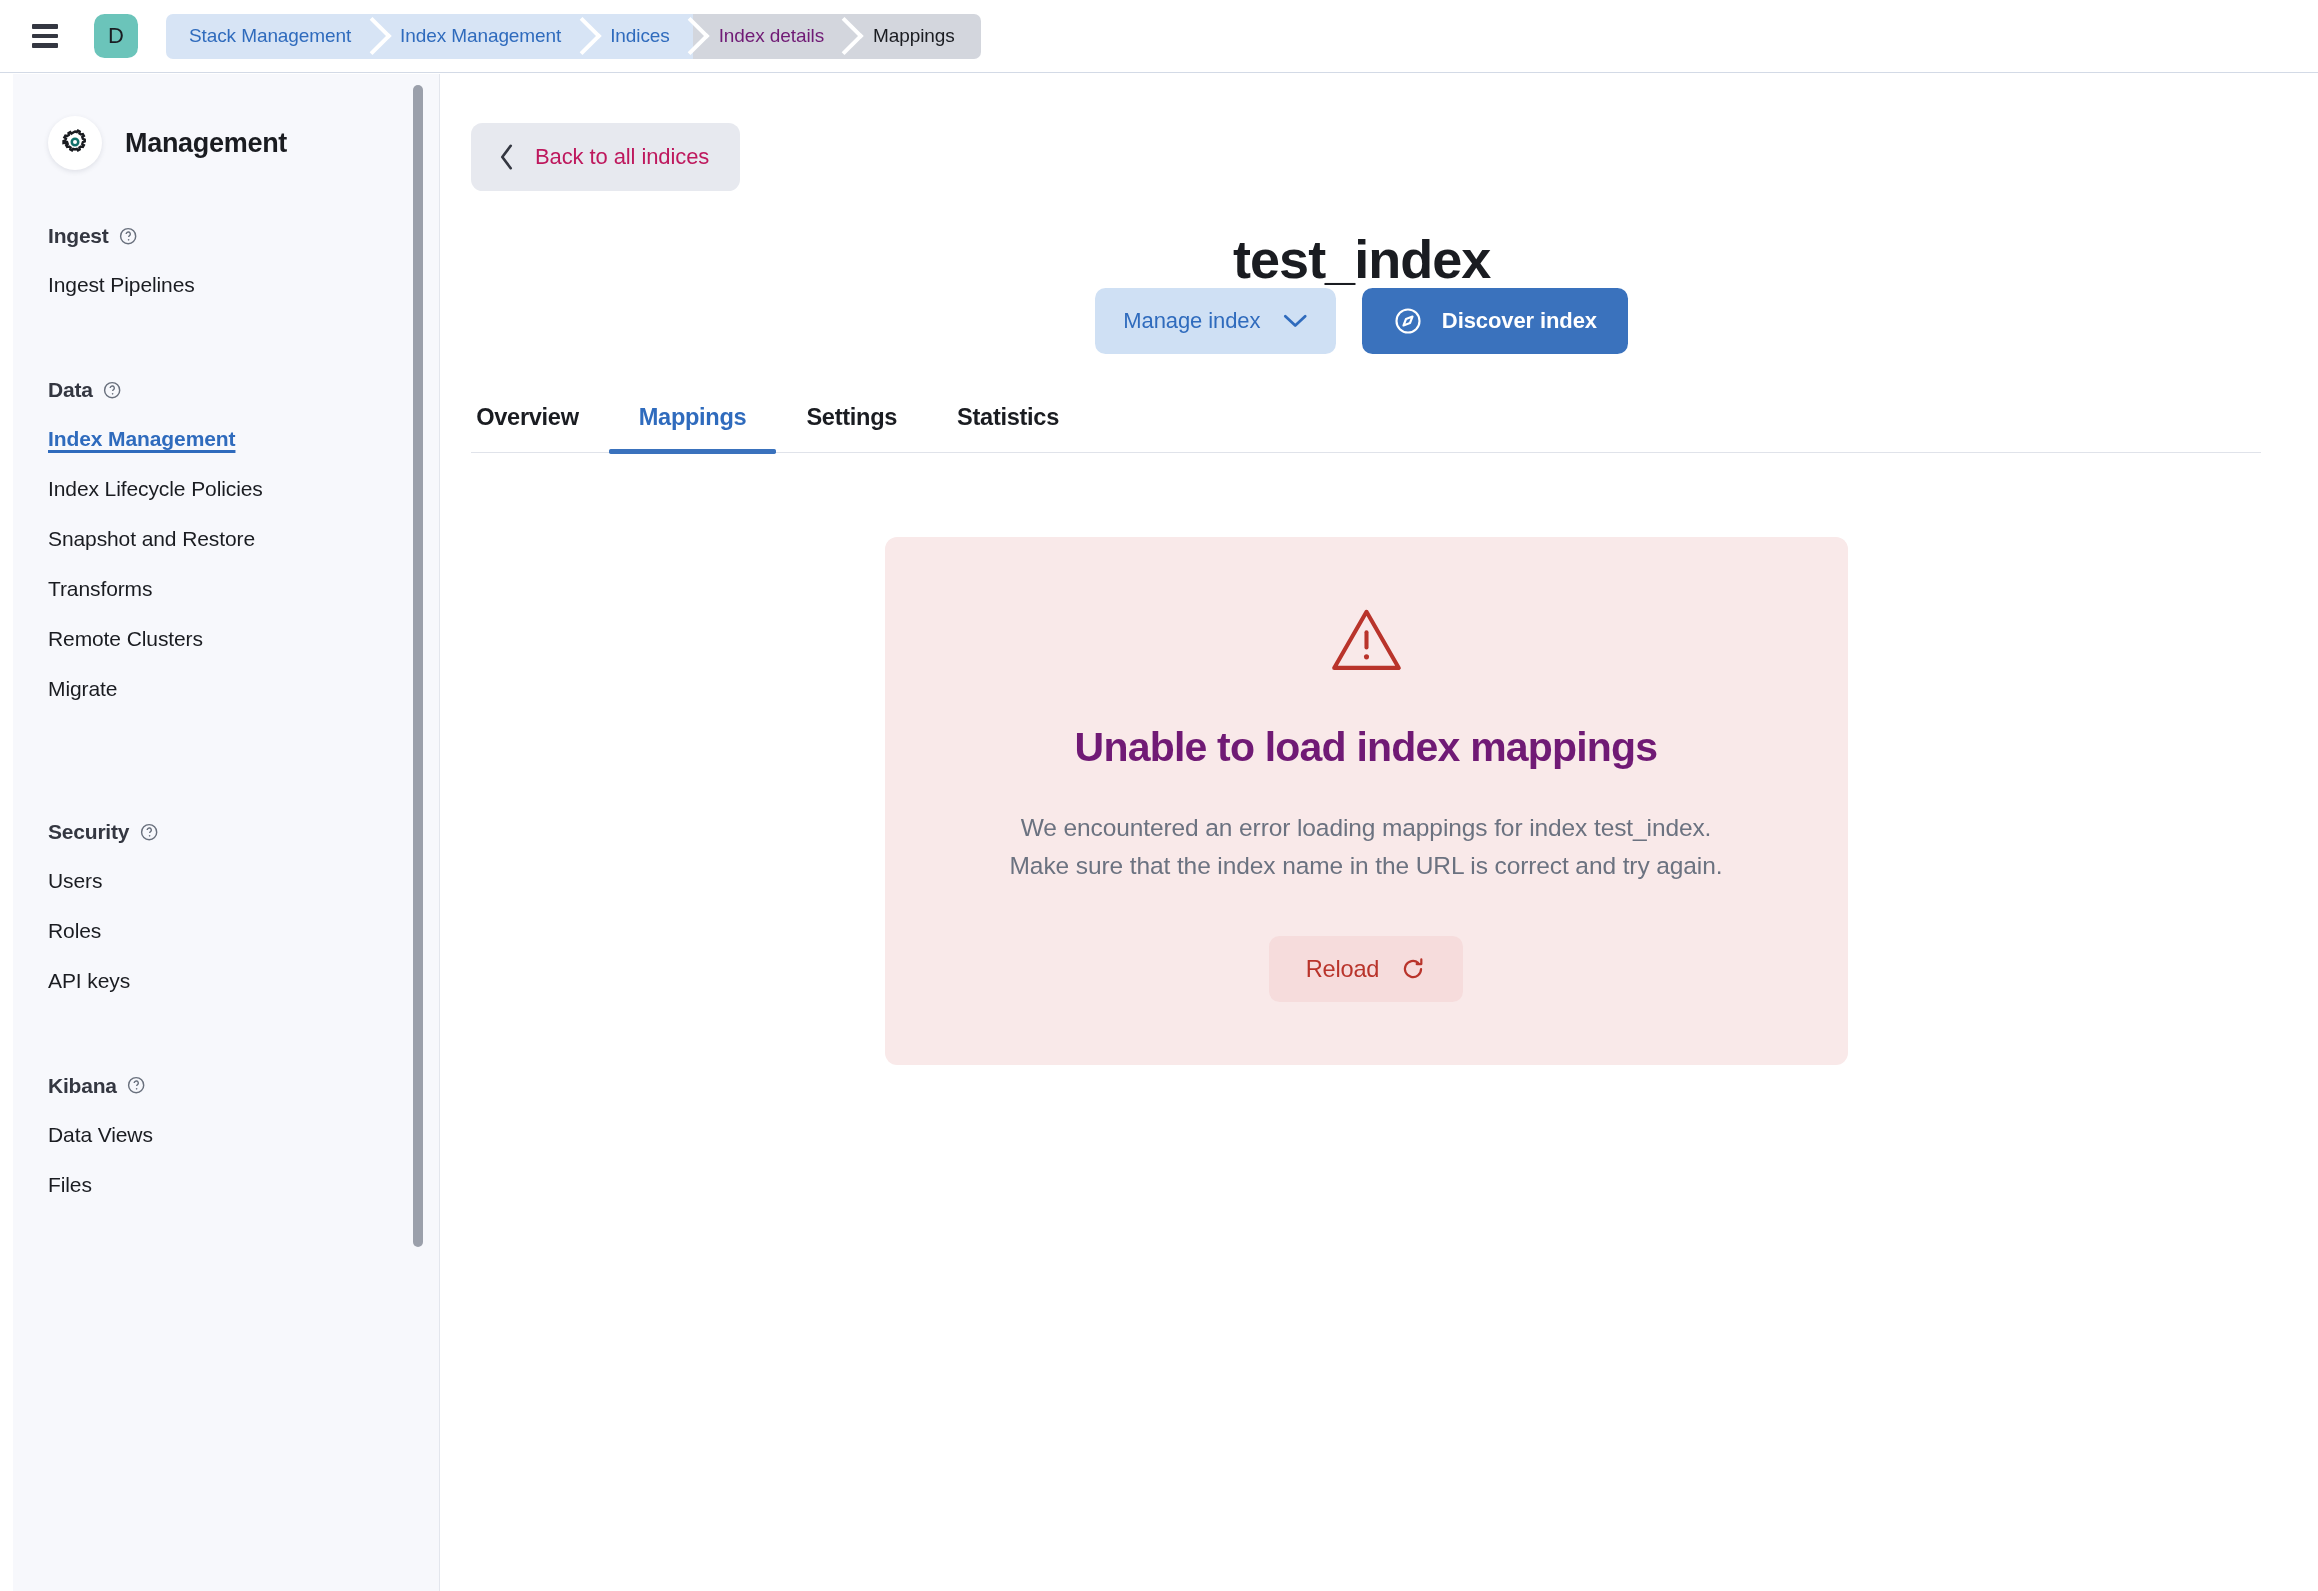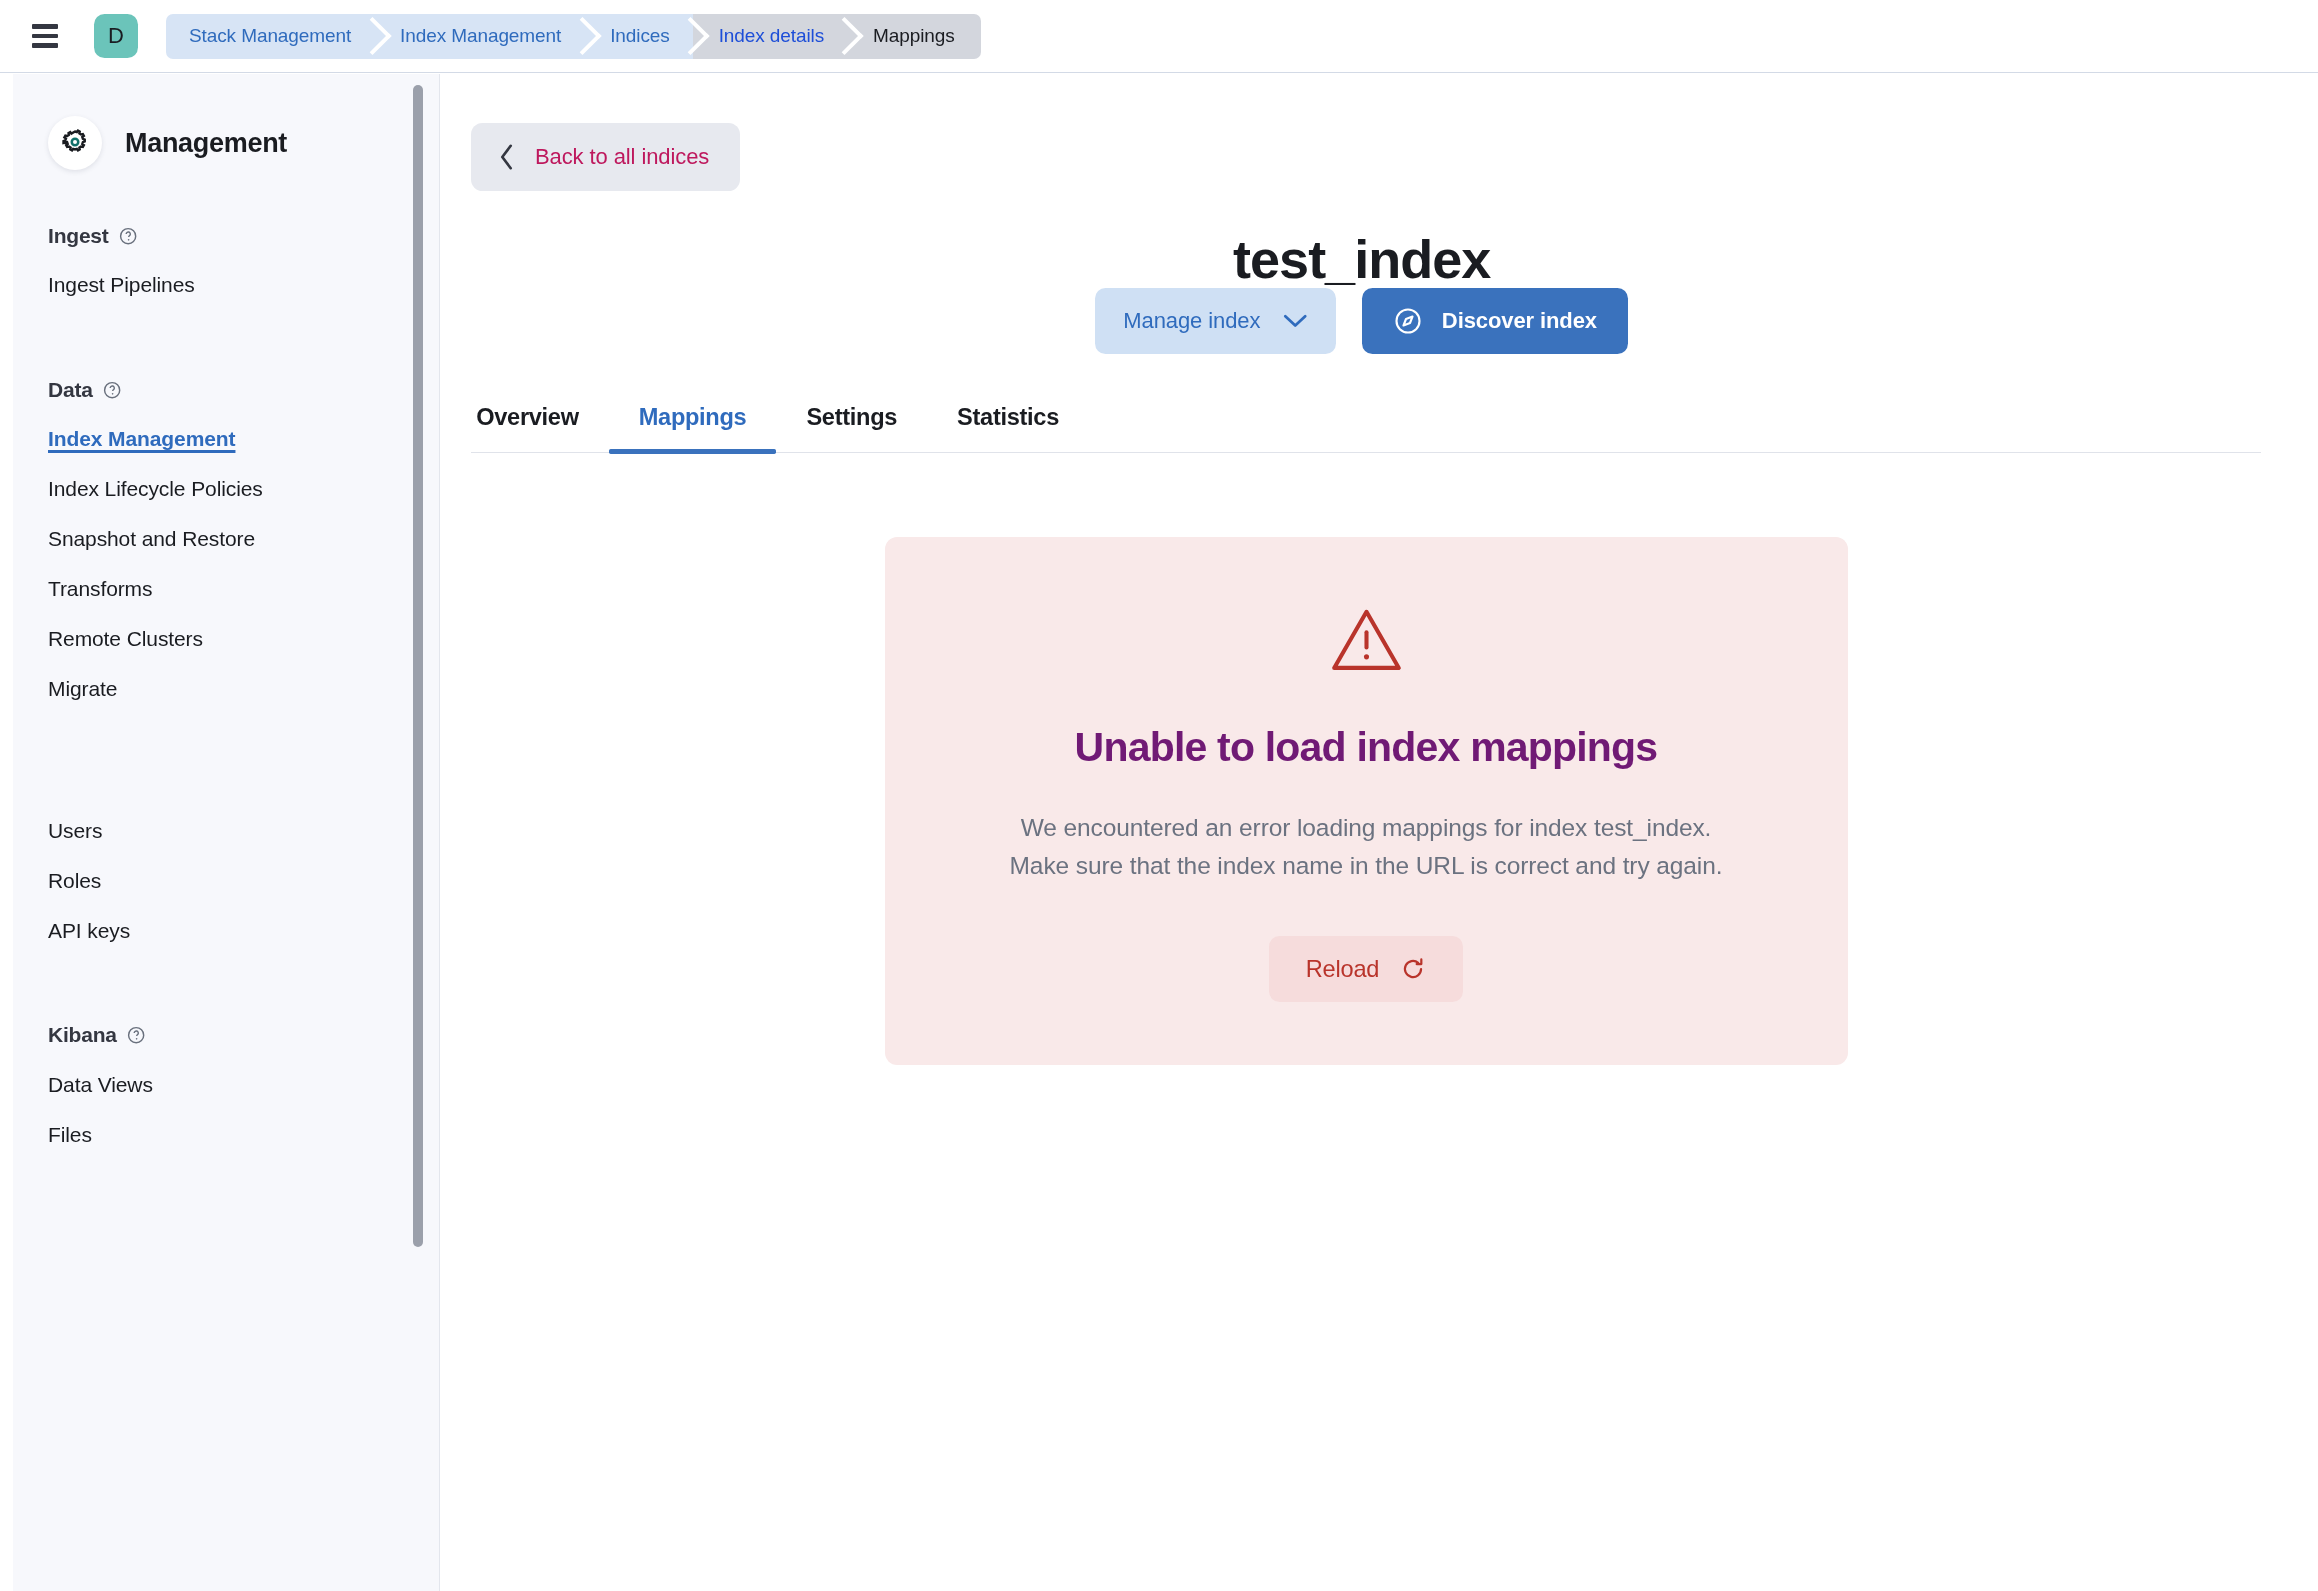--- a/index.html
+++ b/index.html
@@ -91,21 +91,21 @@
     top: 50%;
     width: 23px; height: 23px;
     transform: translateY(-50%) rotate(45deg);
     border-top: 4.4px solid #ffffff;
     border-right: 4.4px solid #ffffff;
     z-index: 2;
     pointer-events: none;
   }
   .crumb-link { background: #d7e4f5; color: #2f6bbd; }
   .crumb-link.arrow::after { background: transparent; }
-  .crumb-muted { background: #d3d6dd; color: #1d4ed8; cursor: default; }
+  .crumb-muted { background: #d3d6dd; color: #701a75; cursor: default; }
   .crumb-current { background: #d3d6dd; color: #1a1c21; cursor: default; }
 
   
   .sidebar {
     position: absolute;
     top: 74px; left: 13px;
     width: 427px;
     height: 1518px;
     background: #f7f8fc;
     border-right: 0.9px solid #e3e6ed;
@@ -400,20 +400,28 @@
       <div class="nav-item">Snapshot and Restore</div>
       <div class="nav-item">Transforms</div>
       <div class="nav-item">Remote Clusters</div>
       <div class="nav-item">Migrate</div>
     </div>
     <div class="group-gap"></div>
 
     <div class="group-gap"></div>
 
     <div class="nav-group">
+      <div class="nav-head">
+        <span>Security</span>
+        <svg class="q-icon" viewBox="0 0 16 16" fill="none" stroke="#69707d" stroke-width="1.25">
+          <circle cx="8" cy="8" r="6.6"></circle>
+            <path d="M6.3 6.2a1.8 1.8 0 113.4.8c-.5.6-1.2.8-1.2 1.7"></path>
+            <circle cx="8.4" cy="11.2" r=".72" fill="#69707d" stroke="none"></circle>
+        </svg>
+      </div>
       <div class="nav-item">Users</div>
       <div class="nav-item">Roles</div>
       <div class="nav-item">API keys</div>
     </div>
     <div class="group-gap"></div>
 
     <div class="nav-group">
       <div class="nav-head">
         <span>Kibana</span>
         <svg class="q-icon" viewBox="0 0 16 16" fill="none" stroke="#69707d" stroke-width="1.25">

